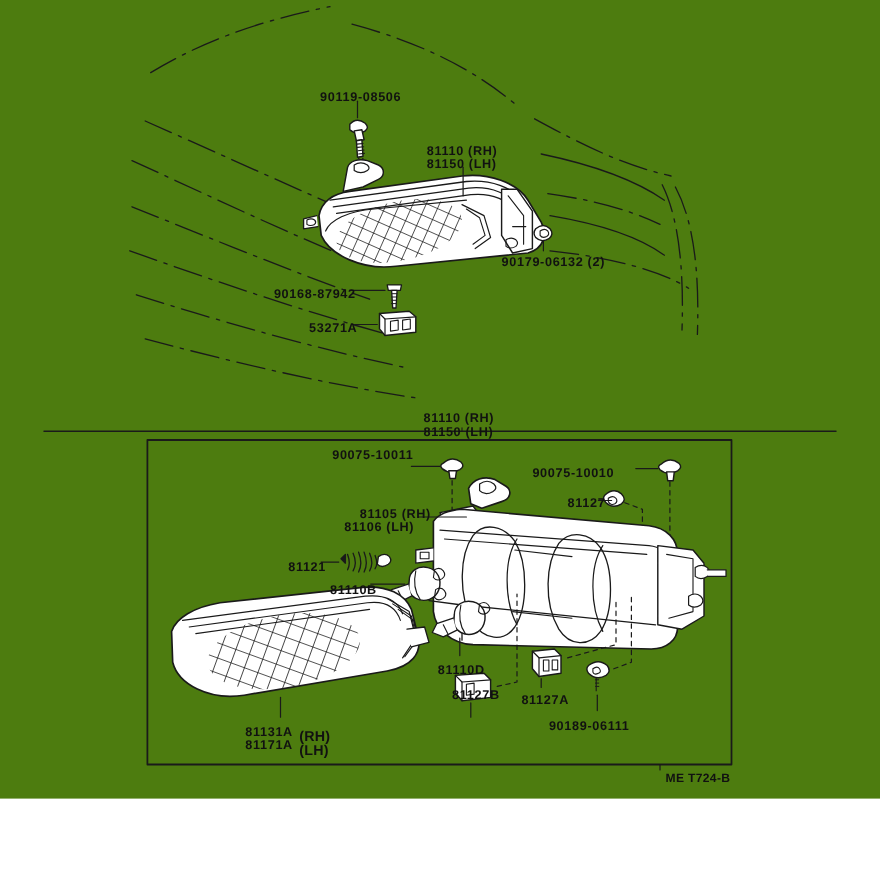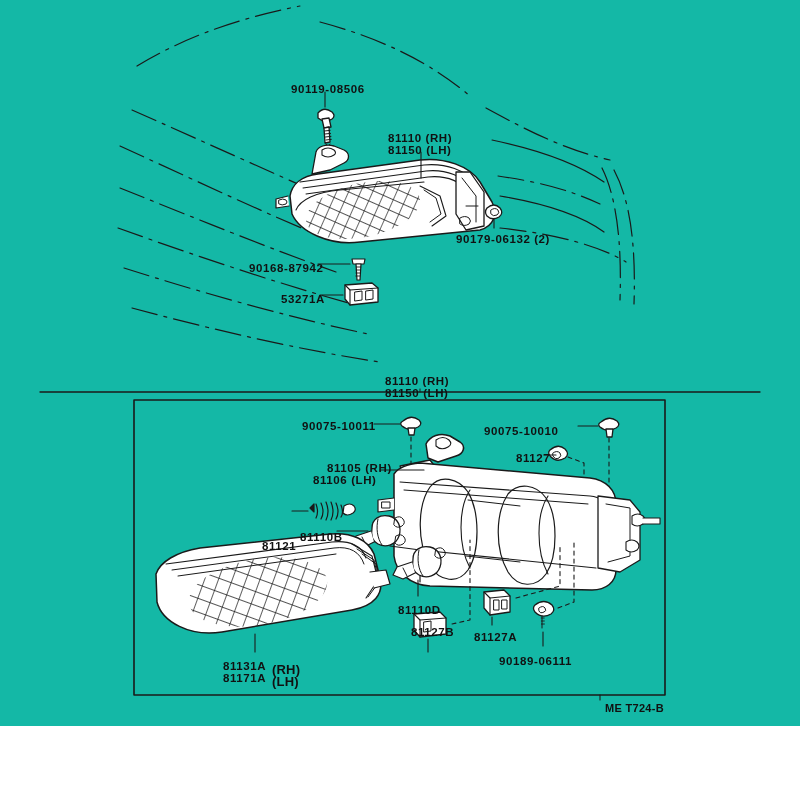--- a/index.html
+++ b/index.html
@@ -1,17 +1,17 @@
 <!DOCTYPE html>
 <html><head>
 <meta charset="utf-8">
 <style>
   html,body{margin:0;padding:0;background:#ffffff;}
   body{width:800px;height:800px;font-family:"Liberation Sans",sans-serif;overflow:hidden;}
-  #page{position:relative;width:800px;height:800px;background:#14b8a6;}
+  #page{position:relative;width:800px;height:800px;background:#4d7c0f;}
   .lbl{position:absolute;font-family:"Liberation Sans",sans-serif;color:#111;
        font-size:11.5px;letter-spacing:.6px;white-space:nowrap;font-weight:600;}
   .lbl.sm{font-size:13px;letter-spacing:.2px;}
   .lbl.me{font-size:11px;font-weight:700;letter-spacing:.3px;}
   .svgwrap{position:absolute;left:0;top:0;width:800px;height:800px;}
   svg{display:block;}
   .footer{position:absolute;left:0;top:726px;width:800px;height:74px;background:#fff;}
 </style>
 </head>
 <body>
@@ -270,26 +270,26 @@
   <div class="lbl" style="left:291px;top:83px">90119-08506</div>
   <div class="lbl" style="left:388px;top:132px">81110 (RH)</div>
   <div class="lbl" style="left:388px;top:144px">81150 (LH)</div>
   <div class="lbl" style="left:456px;top:233px">90179-06132 (2)</div>
   <div class="lbl" style="left:249px;top:262px">90168-87942</div>
   <div class="lbl" style="left:281px;top:293px">53271A</div>
 
   <div class="lbl" style="left:385px;top:375px">81110 (RH)</div>
   <div class="lbl" style="left:385px;top:387px">81150 (LH)</div>
 
-  <div class="lbl" style="left:302px;top:420px">90075-10011</div>
+  <div class="lbl" style="left:302px;top:408px">90075-10011</div>
   <div class="lbl" style="left:484px;top:425px">90075-10010</div>
   <div class="lbl" style="left:327px;top:462px">81105 (RH)</div>
   <div class="lbl" style="left:313px;top:474px">81106 (LH)</div>
   <div class="lbl" style="left:516px;top:452px">81127</div>
-  <div class="lbl" style="left:262px;top:540px">81121</div>
+  <div class="lbl" style="left:262px;top:510px">81121</div>
   <div class="lbl" style="left:300px;top:531px">81110B</div>
   <div class="lbl" style="left:398px;top:604px">81110D</div>
   <div class="lbl" style="left:474px;top:631px">81127A</div>
   <div class="lbl" style="left:411px;top:626px">81127B</div>
   <div class="lbl" style="left:499px;top:655px">90189-06111</div>
   <div class="lbl" style="left:223px;top:660px">81131A</div>
   <div class="lbl sm" style="left:272px;top:662px">(RH)</div>
   <div class="lbl" style="left:223px;top:672px">81171A</div>
   <div class="lbl sm" style="left:272px;top:674px">(LH)</div>
 

